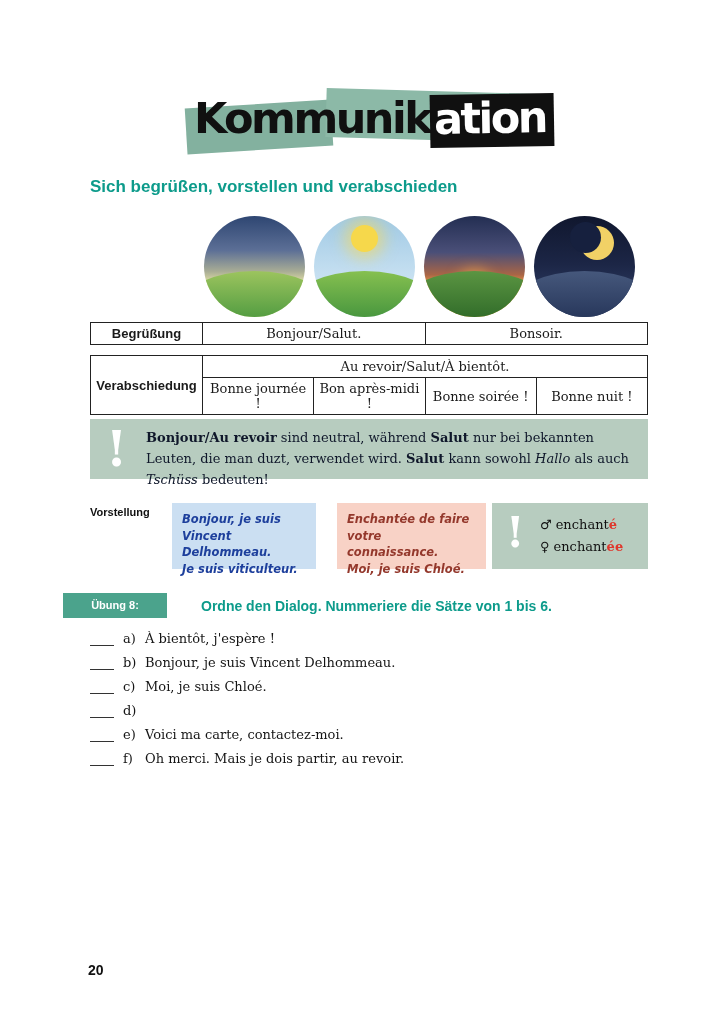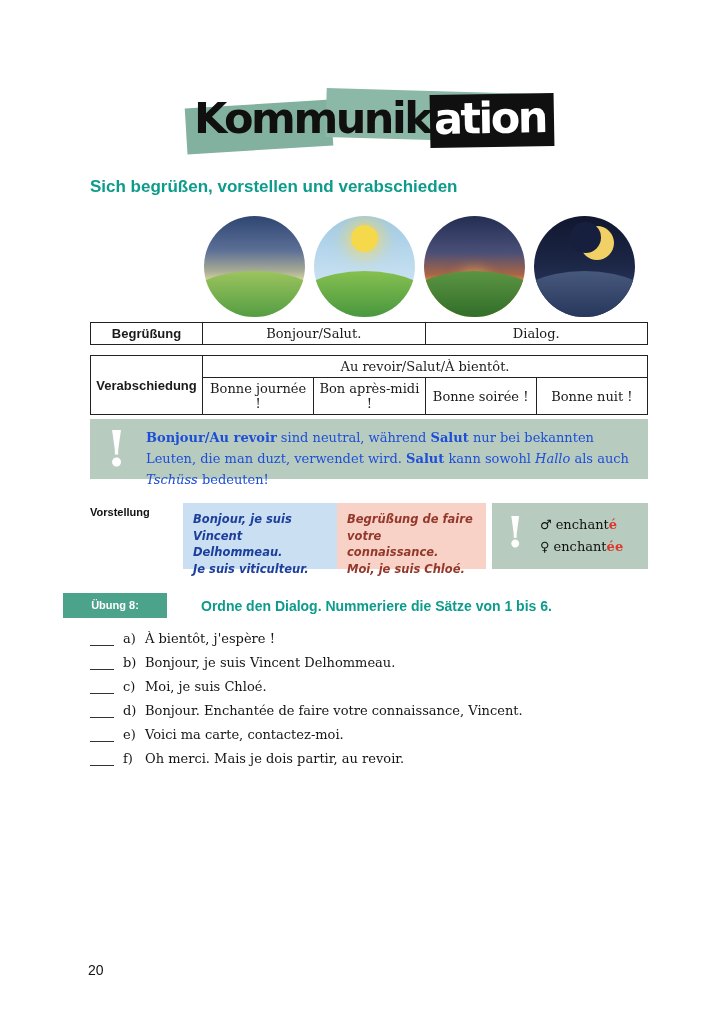--- a/index.html
+++ b/index.html
@@ -50,28 +50,28 @@
   .farewell { top:355px; }
   .ktable td { border:1.4px solid #222; background:#fff; text-align:center; padding:3px 4px;
                font-family:"DejaVu Serif", serif; font-size:13px; }
   .ktable td.lbl { font-family:"Liberation Sans", sans-serif; font-weight:bold; width:112px; }
 
   
   .note { position:absolute; left:90px; top:419px; width:558px; height:60px; background:#b7ccbf; }
   .bang { color:#fff; font-family:"DejaVu Serif", serif; font-weight:bold; }
   .note .bang { position:absolute; left:16px; top:2px; font-size:48px; }
   .note-text { position:absolute; left:56px; top:9px; width:490px;
-               font-family:"DejaVu Serif", serif; font-size:13px; line-height:1.6; color:#1d4ed8; }
+               font-family:"DejaVu Serif", serif; font-size:13px; line-height:1.6; color:#0f172a; }
   .b { font-weight:bold; } .i { font-style:italic; }
 
   
   .v-label { position:absolute; left:90px; top:506px; font-size:11px; font-weight:bold; color:#111; }
   .bubble { position:absolute; top:503px; height:66px; padding:8px 10px; }
   .bubble p { font:italic bold 11.5px/1.45 "DejaVu Sans", sans-serif; }
-  .bubble-blue { left:183px; width:156px; background:#cbdff2; }
+  .bubble-blue { left:172px; width:144px; background:#cbdff2; }
   .bubble-blue p { color:#1d3f9c; }
   .bubble-pink { left:337px; width:149px; background:#f8d2c6; }
   .bubble-pink p { color:#94382c; }
   .gender-box { position:absolute; left:492px; top:503px; width:156px; height:66px; background:#b7ccbf; }
   .gender-box .bang { position:absolute; left:14px; top:5px; font-size:42px; }
   .gender-lines { position:absolute; left:48px; top:11px; font-family:"DejaVu Serif", serif;
                   font-size:13px; line-height:1.7; color:#111; }
   .sym { font-family:"DejaVu Sans", sans-serif; font-weight:bold; margin-right:4px; }
   .red { color:#df372c; font-weight:bold; }
 
@@ -80,21 +80,21 @@
            color:#fff; font-size:11px; font-weight:bold; text-align:center; line-height:25px; }
   .instruction { position:absolute; left:201px; top:598px; font-size:14px; font-weight:bold; color:#0d9b8b; }
 
   
   .exercise { position:absolute; left:90px; top:631px; list-style:none; }
   .ex-item { display:flex; align-items:flex-end; margin-bottom:9px;
              font-family:"DejaVu Serif", serif; font-size:13px; color:#151515; }
   .blank { display:inline-block; width:24px; height:14px; border-bottom:1.2px solid #333; margin-right:9px; }
   .letter { display:inline-block; width:22px; }
 
-  .pagenum { position:absolute; left:88px; top:962px; font-size:14px; font-weight:normal; color:#111; }
+  .pagenum { position:absolute; left:88px; top:962px; font-size:14px; font-weight:bold; color:#111; }
 </style>
 </head>
 <body>
 
 <div class="page">
 
   <div class="title-area">
     <div class="title-block block-left"></div>
     <div class="title-block block-right"></div>
     <div class="title-text"><span>Kommunik</span><span class="title-dark">ation</span></div>
@@ -118,21 +118,21 @@
       <div class="moon"></div>
       <div class="hill hill-night"></div>
     </div>
   </div>
 
   <table class="ktable greet">
     <tbody>
         <tr>
       <td class="lbl">Begrüßung</td>
       <td>Bonjour/Salut.</td>
-      <td>Dialog.</td>
+      <td>Bonsoir.</td>
     </tr>
   </tbody>
     </table>
 
   <table class="ktable farewell">
     <tbody>
         <tr>
       <td class="lbl" rowspan="2">Verabschiedung</td>
       <td colspan="4">Au revoir/Salut/À bientôt.</td>
     </tr>
@@ -152,21 +152,21 @@
 
   <div class="v-label">Vorstellung</div>
 
   <div class="bubble bubble-blue">
     <p>Bonjour, je suis</p>
     <p>Vincent Delhommeau.</p>
     <p>Je suis viticulteur.</p>
   </div>
 
   <div class="bubble bubble-pink">
-    <p>Begrüßung de faire</p>
+    <p>Enchantée de faire</p>
     <p>votre connaissance.</p>
     <p>Moi, je suis Chloé.</p>
   </div>
 
   <div class="gender-box">
     <div class="bang">!</div>
     <div class="gender-lines">
       <div><span class="sym">♂</span><span>enchant</span><span class="red">é</span></div>
       <div><span class="sym">♀</span><span>enchant</span><span class="red">ée</span></div>
     </div>
@@ -187,21 +187,20 @@
       <span>Bonjour, je suis Vincent Delhommeau.</span>
     </li>
     <li class="ex-item">
       <span class="blank"></span>
       <span class="letter">c)</span>
       <span>Moi, je suis Chloé.</span>
     </li>
     <li class="ex-item">
       <span class="blank"></span>
       <span class="letter">d)</span>
-      <span>Bonjour. Enchantée de faire votre connaissance, Vincent.</span>
     </li>
     <li class="ex-item">
       <span class="blank"></span>
       <span class="letter">e)</span>
       <span>Voici ma carte, contactez-moi.</span>
     </li>
     <li class="ex-item">
       <span class="blank"></span>
       <span class="letter">f)</span>
       <span>Oh merci. Mais je dois partir, au revoir.</span>

